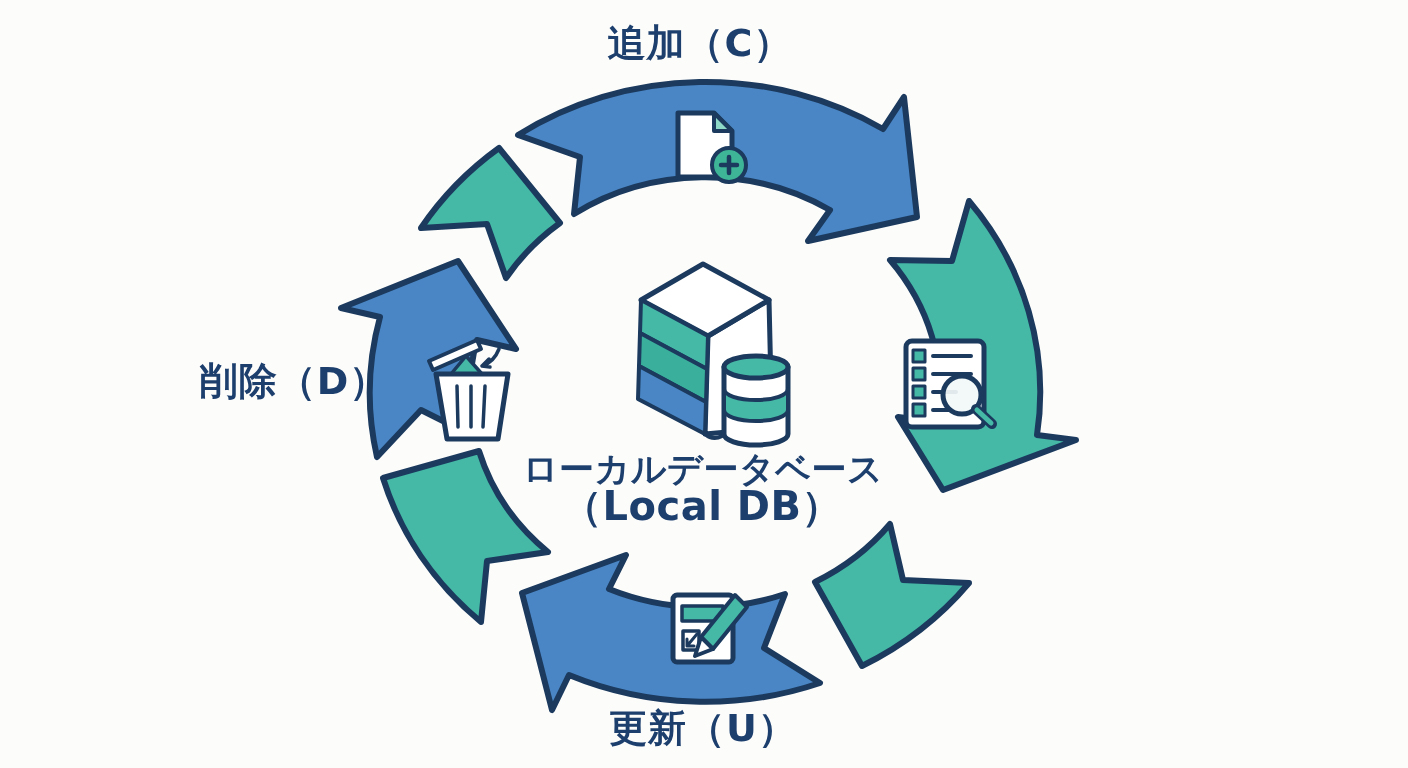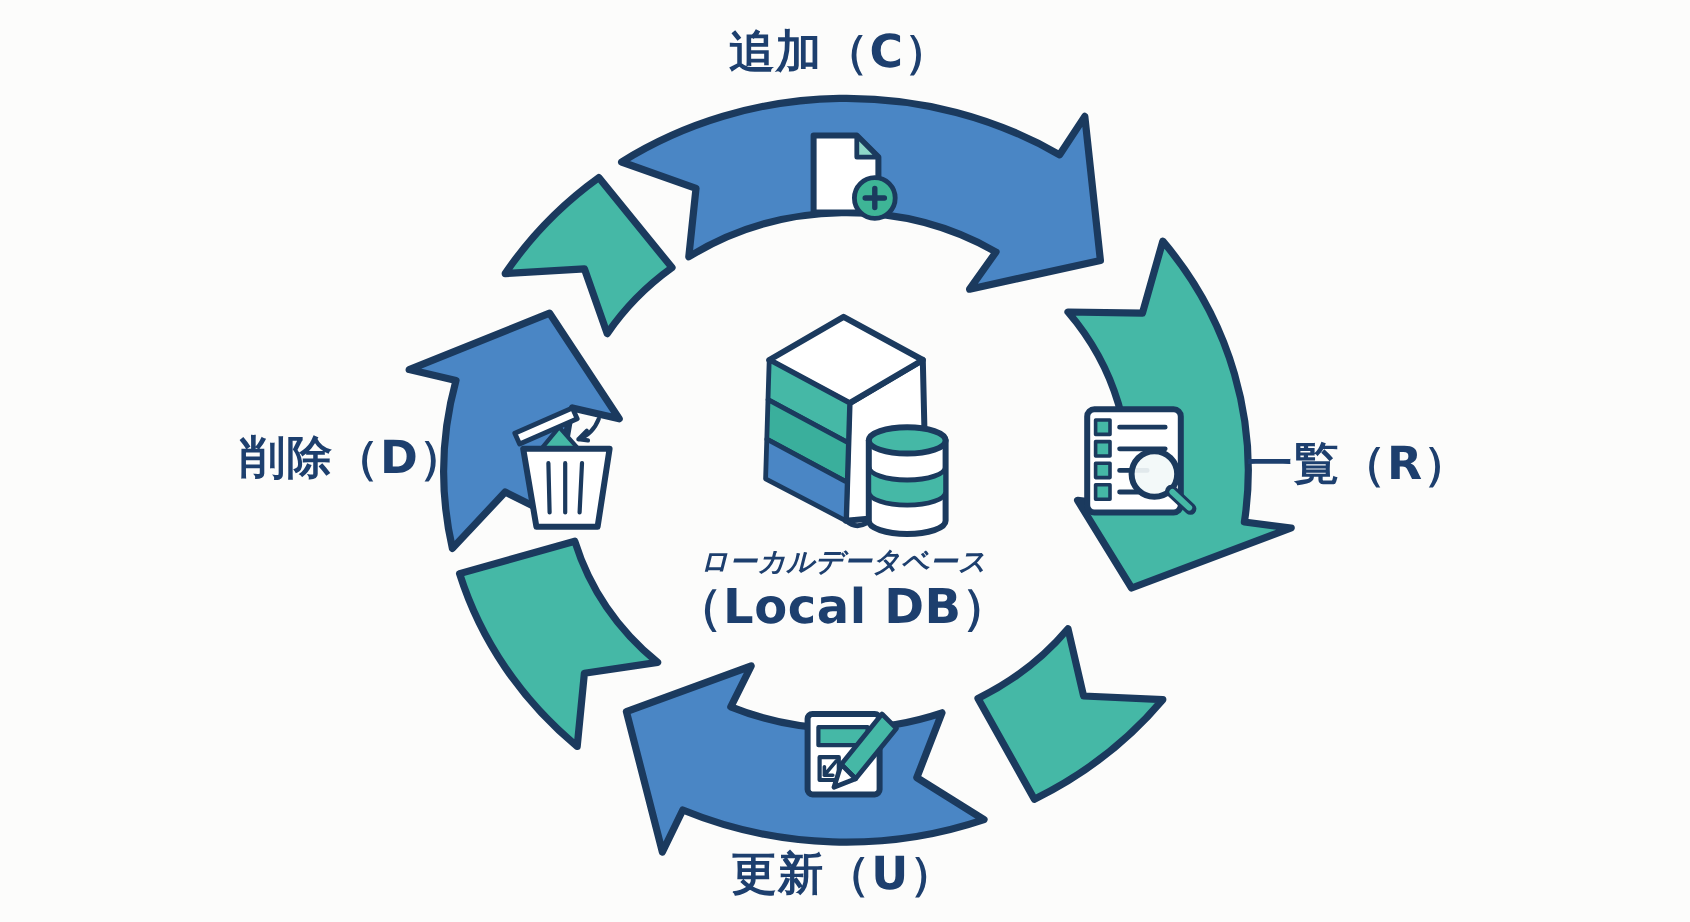--- a/index.html
+++ b/index.html
@@ -8,21 +8,21 @@
     --c-plus_green:#3eb596; --c-fold_teal:#8ed8c8; --c-lens:#f2f9f9;
   }
   *{margin:0;padding:0;box-sizing:border-box}
   html,body{width:1408px;height:768px;overflow:hidden;background:var(--c-background);}
   .stage{position:relative;width:1408px;height:768px;background:var(--c-background);
          font-family:"DejaVu Sans","Liberation Sans",sans-serif;}
   .stage svg{position:absolute;left:0;top:0;}
   .lbl{position:absolute;transform:translate(-50%,-50%);color:var(--c-text);
        font-weight:bold;white-space:nowrap;line-height:1;}
   .lbl-step{font-size:38px;letter-spacing:1px;}
-  .lbl-center1{font-size:23px;letter-spacing:0.5px;font-style:italic;}
+  .lbl-center1{font-size:35px;letter-spacing:0.5px;}
   .lbl-center2{font-size:40px;letter-spacing:0.5px;}
   #lbl-create{left:700px;top:43px;}
   #lbl-read{left:1132px;top:386px;}
   #lbl-update{left:703px;top:728px;}
   #lbl-delete{left:294px;top:381px;}
   #lbl-db1{left:703px;top:469px;}
   #lbl-db2{left:702px;top:506px;}
 </style>
 </head>
 <body>
@@ -86,18 +86,17 @@
       <path style="fill:var(--c-teal_dark);stroke-width:4" d="M640,333 L707,369 L706,402 L639,366 Z"></path>
       <path style="fill:var(--c-blue);stroke-width:4" d="M639,366 L706,402 L705,434 L638,399 Z"></path>
       <path style="fill:none;stroke-width:4" d="M705,434 Q713,441 722,436"></path>
       <path style="fill:#ffffff;stroke-width:5" d="M724,367 L724,434 A32,11 0 0 0 788,434 L788,367"></path>
       <path style="fill:var(--c-teal);stroke-width:4" d="M724,389 A32,11 0 0 0 788,389 L788,410 A32,11 0 0 1 724,410 Z"></path>
       <ellipse cx="756" cy="367" rx="32" ry="11" style="fill:var(--c-teal);stroke-width:5"></ellipse>
     </g>
   </svg>
 
   <div class="lbl lbl-step" id="lbl-create">追加（C）</div>
-  <div class="lbl lbl-step" id="lbl-read">一覧（R）</div>
   <div class="lbl lbl-step" id="lbl-update">更新（U）</div>
   <div class="lbl lbl-step" id="lbl-delete">削除（D）</div>
   <div class="lbl lbl-center1" id="lbl-db1">ローカルデータベース</div>
   <div class="lbl lbl-center2" id="lbl-db2">（Local DB）</div>
 </div>
 
 </body></html>

